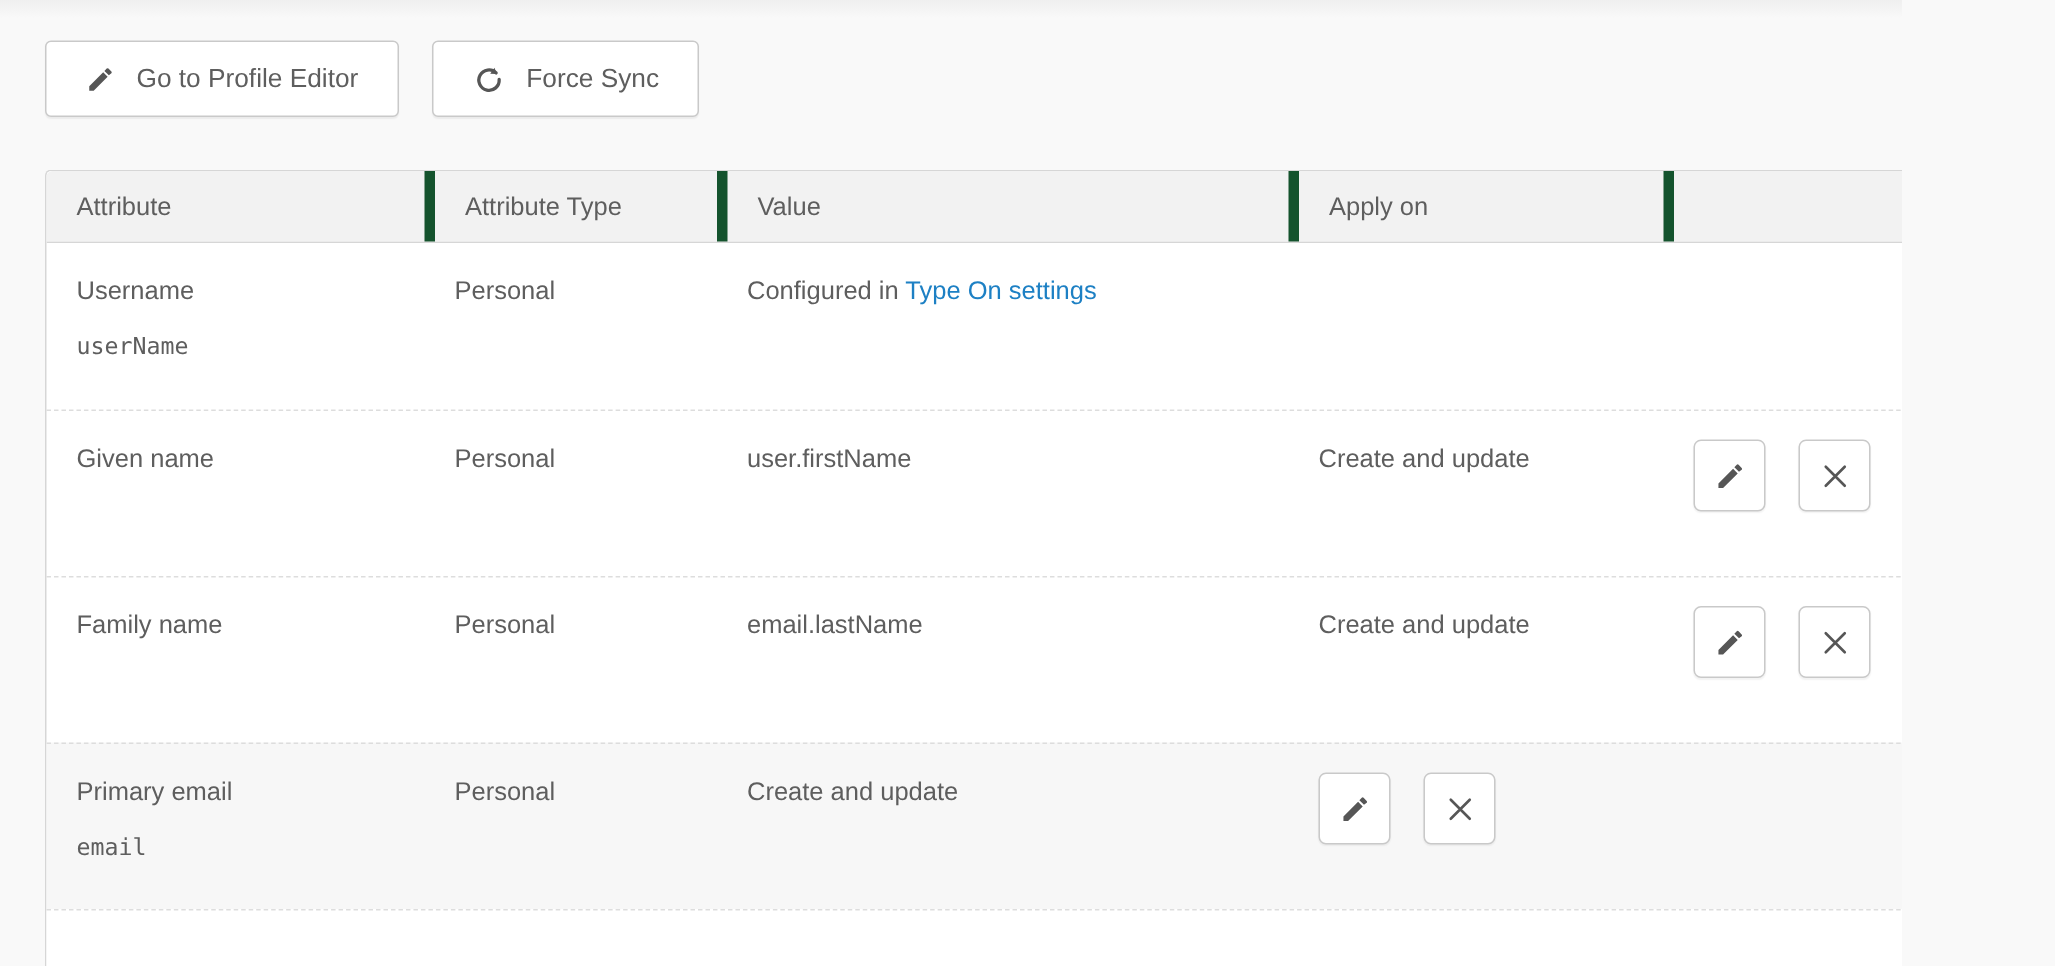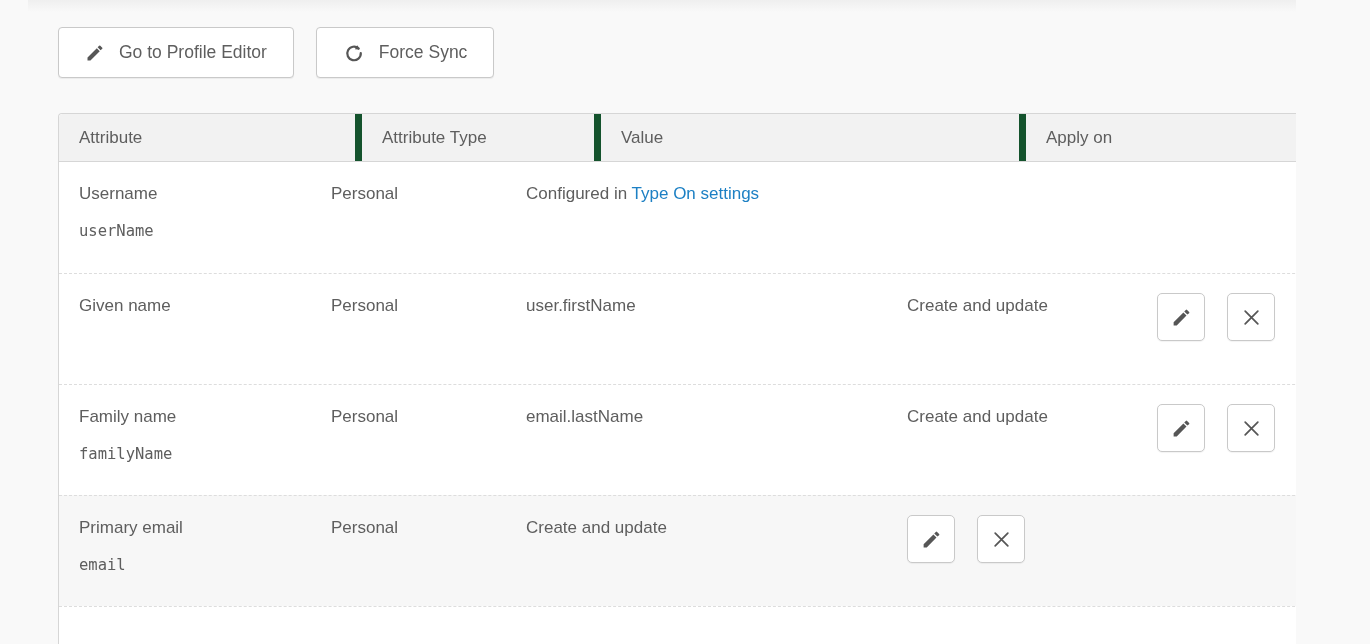--- a/index.html
+++ b/index.html
@@ -3,21 +3,21 @@
 <meta charset="utf-8">
 <style>
   * { margin: 0; padding: 0; box-sizing: border-box; }
   html, body { width: 1370px; height: 644px; }
   body {
     font-family: "Liberation Sans", sans-serif;
     background: #f9f9f9;
     color: #5e5e5e;
     overflow: hidden;
   }
-  .page { position: relative; width: 1268px; height: 644px; overflow: hidden; margin-left: 28px; }
+  .page { position: relative; width: 1268px; height: 644px; overflow: hidden; }
   .top-strip {
     position: absolute; top: 0; left: 0; right: 0; height: 12px;
     background: linear-gradient(#efefef, #f9f9f9);
   }
 
   
   .toolbar { position: absolute; top: 27px; left: 30px; display: flex; gap: 22px; }
   .btn {
     display: inline-flex; align-items: center; gap: 14px;
     height: 51px; padding: 0 26px;
@@ -39,21 +39,20 @@
   }
   .grid {
     display: grid;
     grid-template-columns: 252px 195px 381px 250px 1fr;
   }
   .thead {
     background: #f2f2f2;
     border-bottom: 1px solid #d6d6d6;
     border-radius: 4px 4px 0 0;
     height: 48px;
-    gap: 44px;
   }
   .th {
     font-size: 17px; color: #5e5e5e;
     line-height: 47px; padding-left: 20px;
     white-space: nowrap; overflow: hidden;
   }
   .th + .th { border-left: 7px solid #14532d; }
 
   .row { min-height: 111px; position: relative; }
   .row + .row { border-top: 1px dashed #dddddd; }
@@ -165,21 +164,20 @@
             <path d="M4 4 L20 20 M20 4 L4 20"></path>
           </svg>
         </span>
       </button>
     </div>
   </div>
 
   <div class="row grid">
     <div class="td">
       <span class="attr-label">Family name</span>
-      <span class="attr-var">familyName</span>
     </div>
     <div class="td">
       <span>Personal</span>
     </div>
     <div class="td">
       
       <span>email.lastName</span>
     </div>
     <div class="td">
       <span>Create and update</span>

